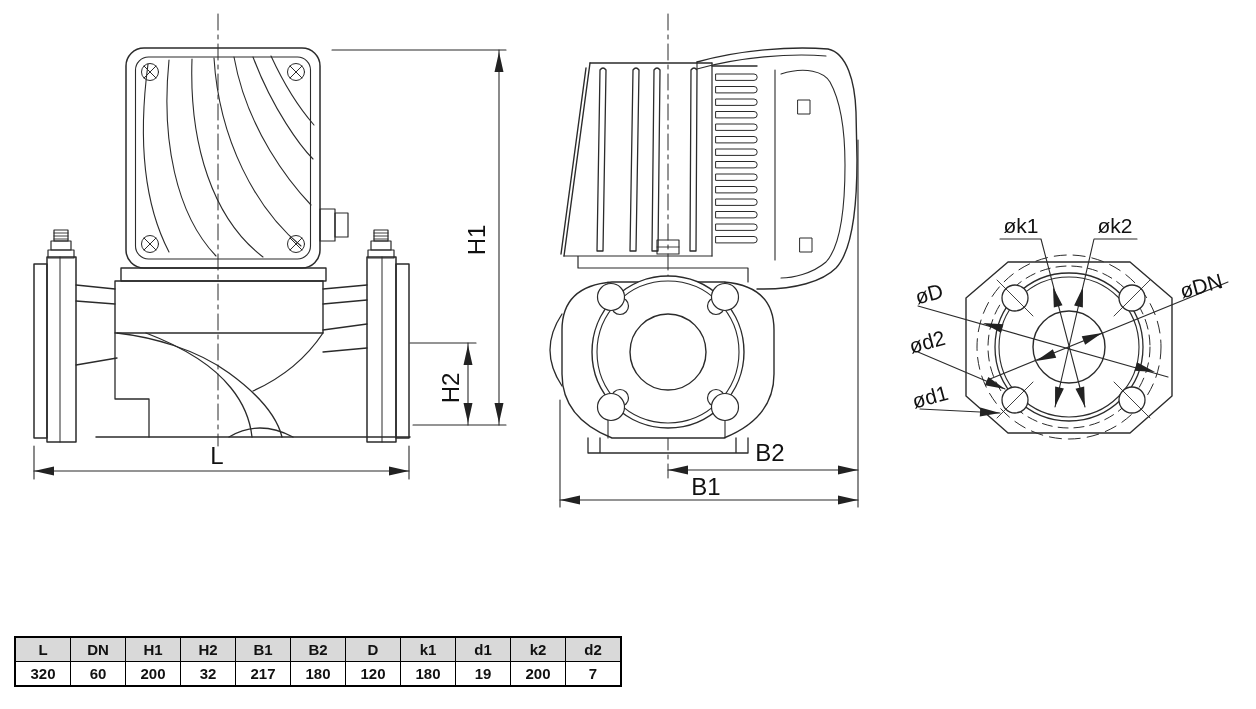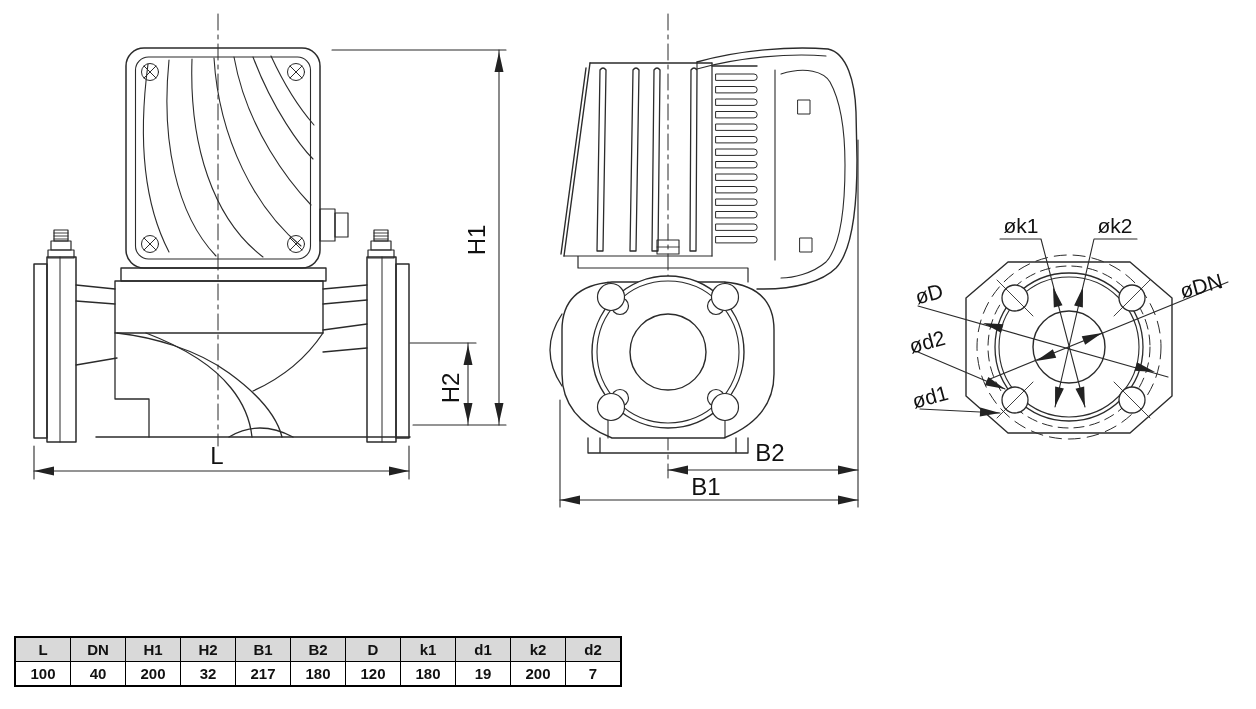--- a/index.html
+++ b/index.html
@@ -238,22 +238,22 @@
     <th>H2</th>
     <th>B1</th>
     <th>B2</th>
     <th>D</th>
     <th>k1</th>
     <th>d1</th>
     <th>k2</th>
     <th>d2</th>
   </tr>
   <tr>
-    <td>100</td>
-    <td>40</td>
+    <td>320</td>
+    <td>60</td>
     <td>200</td>
     <td>32</td>
     <td>217</td>
     <td>180</td>
     <td>120</td>
     <td>180</td>
     <td>19</td>
     <td>200</td>
     <td>7</td>
   </tr>

